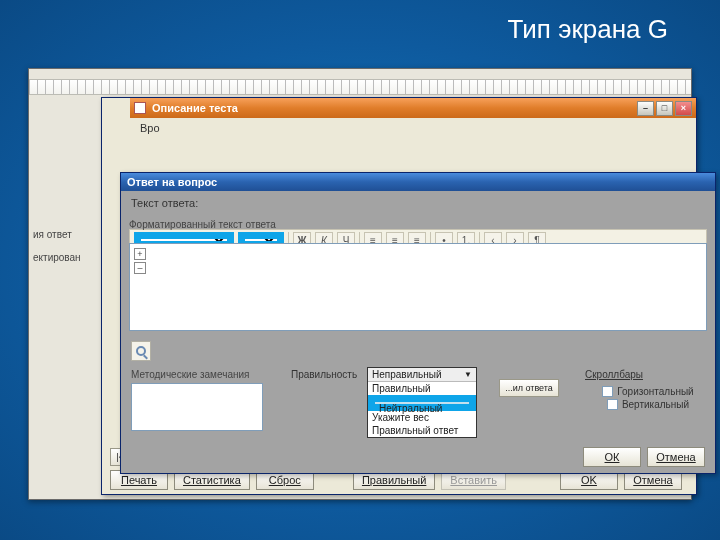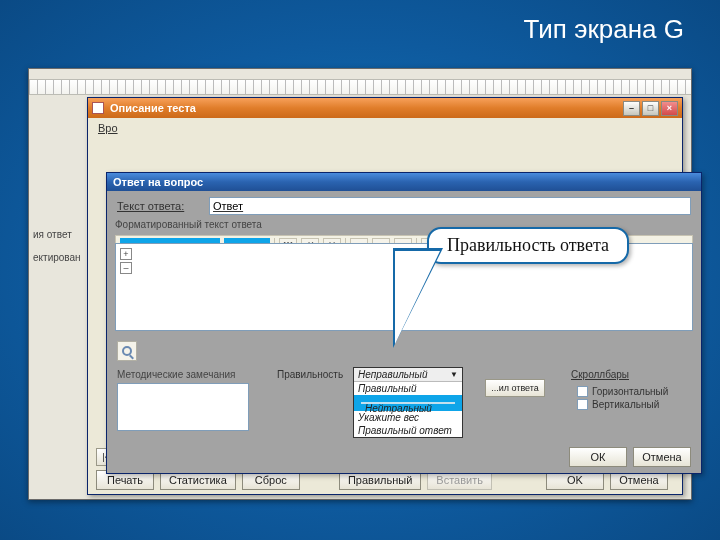--- a/index.html
+++ b/index.html
@@ -7,21 +7,21 @@
     width: 720px; height: 540px;
     background: radial-gradient(ellipse at center, #147bc0 0%, #0e5a9e 60%, #0a4a85 100%);
     font-family: Tahoma, Arial, sans-serif;
     font-size: 11px;
     color: #222;
     position: relative;
     overflow: hidden;
   }
   .title-banner {
     position: absolute;
-    top: 14px; right: 36px;
+    top: 14px; right: 52px;
     font-family: Arial, sans-serif;
     font-size: 26px;
     color: #fff;
   }
   .stage {
     position: absolute;
     left: 28px; top: 68px;
     width: 664px; height: 432px;
     background: #e8e6dc;
     border: 1px solid #6a6a6a;
@@ -36,39 +36,40 @@
       linear-gradient(#fff,#f3f3ef);
     border-top: 1px solid #bcbcb4;
     border-bottom: 1px solid #bcbcb4;
   }
   .bg-left-labels { position:absolute; left:4px; top:160px; font-size:10px; color:#444; }
   .bg-left-labels div { margin-bottom:12px; }
 
   
   .win1 {
     position: absolute;
-    left: 58px; top: 28px;
+    left: 72px; top: 28px;
     width: 596px; height: 398px;
     background: #ece9d8;
     border: 1px solid #0a246a;
     box-shadow: 2px 2px 5px rgba(0,0,0,.35);
+    padding-left: 28px;
   }
   .titlebar {
     height: 20px;
     background: linear-gradient(180deg, #f7a05a 0%, #e07d2a 50%, #cc6a1a 100%);
     display: flex; align-items: center;
     padding: 0 4px;
     color: #fff; font-weight: bold; font-size: 11px;
   }
   .titlebar .ico { width:12px;height:12px;background:#fff;margin-right:6px;border:1px solid #a55; }
   .titlebar .spacer { flex:1; }
   .winbtn { width:17px;height:15px;background:linear-gradient(#fefefe,#c6c6bc);border:1px solid #8a8a82;margin-left:2px;display:flex;align-items:center;justify-content:center;font-size:9px;color:#333; }
   .winbtn.close { background:linear-gradient(#f28d8d,#d24a4a);color:#fff; }
 
-  .row { display:flex; align-items:center; padding: 4px 10px; font-size:11px; color:#333;text-decoration:underline; }
+  .row { display:flex; align-items:center; padding: 4px 10px; font-size:11px; color:#333; }
   .row label { width: 78px; }
   .txt { flex:1; height:18px; background:#fff; border:1px solid #7f9db9; padding:1px 3px; font-size:11px; }
 
   
   .win2 {
     position: absolute;
     left: 18px; top: 74px;
     width: 596px; height: 302px;
     background: #a3a3a3;
     border: 1px solid #0a246a;
@@ -105,29 +106,28 @@
     display:flex;align-items:center;justify-content:center;
   }
   .mag-ico { width:10px;height:10px;border:2px solid #6a8ab2;border-radius:50%;position:relative; }
   .mag-ico::after { content:"";position:absolute;right:-4px;bottom:-4px;width:5px;height:2px;background:#6a8ab2;transform:rotate(45deg); }
 
   .method-lbl { position:absolute; left:10px; top:196px; font-size:10px; color:#444; }
   .method-box { position:absolute; left:10px; top:210px; width:132px; height:48px; background:#fff; border:1px solid #7f9db9; }
 
   .right-group { position:absolute; top:196px; right:10px; width:120px; font-size:10px; color:#333; }
   .right-group .grp-lbl { margin-bottom:6px;text-decoration:underline; }
-  .right-group .chk { display:flex; align-items:center; gap:4px; margin:2px 0 2px 6px; }
+  .right-group .chk { display:flex; align-items:center; gap:4px; margin:2px 0 2px 6px;justify-content:center; }
   .right-group .chkbox { width:11px;height:11px;border:1px solid #7f9db9;background:#fff; }
 
   .correct-lbl { position:absolute; left:170px; top:196px; font-size:10px; color:#333; }
   .correct-list {
     position:absolute; left:246px; top:194px;
     width:110px; background:#fff; border:1px solid #333;
     font-size:10px;
-    font-style:italic;
   }
   .correct-list .opt { padding:1px 4px; }
   .correct-list .opt.header { background:#eee; border-bottom:1px solid #bbb; display:flex; justify-content:space-between; align-items:center; }
   .correct-list .opt.sel { background:#c3e0ee; }
   .correct-list .arrow { font-size:8px; }
 
   .tag-btn {
     position:absolute; left:378px; top:206px;
     width:60px; height:18px;
     background:linear-gradient(#fff,#e7e4d6);
@@ -139,20 +139,21 @@
     position:absolute; bottom:6px; right:10px;
     display:flex; gap:6px;
   }
   .btn {
     min-width:58px; height:20px;
     background:linear-gradient(#fff,#e7e4d6);
     border:1px solid #8d8b7c;
     font-size:11px;
     display:flex;align-items:center;justify-content:center;
     padding:0 8px;
+    text-decoration:underline;
   }
   .btn.disabled { color:#9a9a9a; border-color:#c2c0b4; }
 
   
   .navrow {
     position:absolute; left:8px; bottom:28px;
     display:flex; align-items:center; gap:0;
   }
   .navbtn { width:18px;height:18px;border:1px solid #9a9888;background:linear-gradient(#fff,#e7e4d6);font-size:9px;display:flex;align-items:center;justify-content:center; }
   .navtrack { width:110px;height:18px;background:#f0ede0;border:1px solid #c7c3b2;border-left:none; }
@@ -256,21 +257,20 @@
       <div class="btn">Отмена</div>
     </div>
 
     <div class="win2">
       <div class="titlebar2">
         <span>Ответ на вопрос</span>
       </div>
 
       <div class="row" style="padding-top:6px;">
         <label style="width:92px">Текст ответа:</label>
-        <input class="txt" value="Ответ" style="">
       </div>
 
       <div class="fmt-lbl" style="top:46px">Форматированный текст ответа</div>
 
       <div class="toolbar2" style="margin-top:16px">
         <select class="sel" style="width:100px"></select>
         <select class="sel" style="width:46px"></select>
         <div class="sep"></div>
         <div class="tbtn" style="font-weight:bold">Ж</div>
         <div class="tbtn" style="font-style:italic">К</div>
@@ -328,18 +328,14 @@
           </div>
       </div>
 
       <div class="okcancel">
         <div class="btn">ОК</div>
         <div class="btn">Отмена</div>
       </div>
     </div>
   </div>
 
-  <div class="callout callout2">
-    <span>Правильность ответа</span>
-    <div class="tail"></div>
-  </div>
 
 </div>
 
 </body></html>

